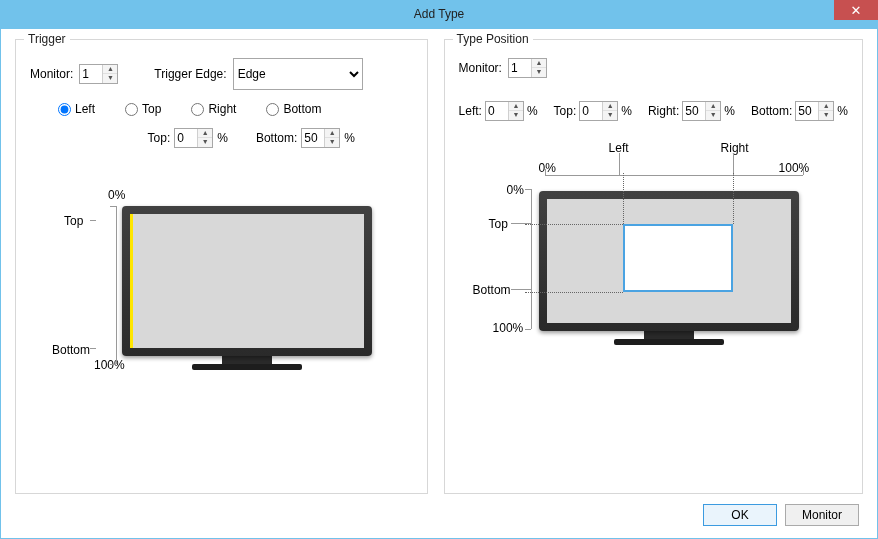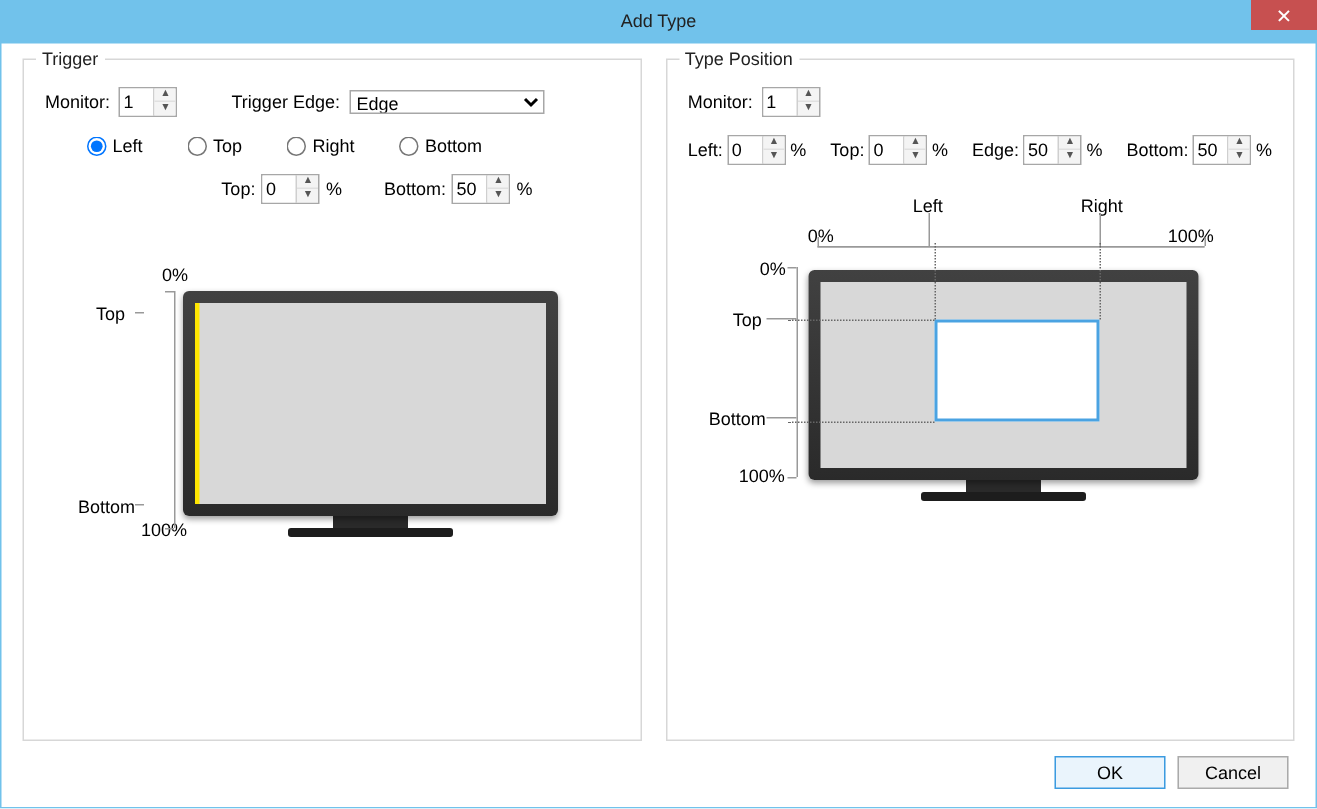--- a/index.html
+++ b/index.html
@@ -54,21 +54,21 @@
     border:none; width:22px; height:18px; text-align:left;
     padding:0 2px; font-size:12px; outline:none;
   }
   .spinner .spin-btns {
     display:flex; flex-direction:column;
     border-left:1px solid #cfcfcf;
   }
   .spinner .sp { width:14px; height:9px; font-size:7px; line-height:8px; text-align:center; color:#555; background:#f4f4f4; border-bottom:1px solid #e0e0e0;}
   .spinner .sp:last-child{border-bottom:none;}
   select.trigger-type {
-    border:1px solid #a7a7a7; height:16px; width:130px; font-size:12px; background:#fff;
+    border:1px solid #a7a7a7; height:32px; width:130px; font-size:12px; background:#fff;
   }
   .radio-row { display:flex; gap:30px; margin-left:28px;}
   .radio-row label { display:flex; align-items:center; gap:4px; font-size:12px; cursor:pointer;}
   input[type=radio]{ margin:0; width:13px; height:13px;}
   .top-bottom-row{ display:flex; gap:28px; justify-content:center; margin-left:60px;}
   .pct{font-size:12px;}
   
   .monitor-area{ position:relative; height:230px; margin-top:40px;}
   .mon-wrap{ position:absolute; left:92px; top:18px;}
   .mon-wrap.right{ left:80px; top:10px;}
@@ -216,42 +216,42 @@
         <label>Monitor:</label>
         <div class="spinner">
           <input value="1" style="">
           <div class="spin-btns">
               <div class="sp">▲</div>
               <div class="sp">▼</div>
             </div>
         </div>
       </div>
 
-      <div class="row" style="gap:3px; margin-top:12px;">
+      <div class="row" style="gap:3px; margin-top:23px;">
         <label>Left:</label>
         <div class="spinner">
           <input value="0" style="">
           <div class="spin-btns">
               <div class="sp">▲</div>
               <div class="sp">▼</div>
             </div>
         </div>
         <span class="pct">%</span>
         <div style="width:10px"></div>
         <label>Top:</label>
         <div class="spinner">
           <input value="0" style="">
           <div class="spin-btns">
               <div class="sp">▲</div>
               <div class="sp">▼</div>
             </div>
         </div>
         <span class="pct">%</span>
         <div style="width:10px"></div>
-        <label>Edge:</label>
+        <label>Right:</label>
         <div class="spinner">
           <input value="50" style="">
           <div class="spin-btns">
               <div class="sp">▲</div>
               <div class="sp">▼</div>
             </div>
         </div>
         <span class="pct">%</span>
         <div style="width:10px"></div>
         <label>Bottom:</label>
@@ -302,15 +302,15 @@
           </div>
           <div class="mon-stand"></div>
           <div class="mon-base"></div>
         </div>
       </div>
     </div>
   </div>
 
   <div class="footer">
     <div class="btn primary">OK</div>
-    <div class="btn">Cancel</div>
+    <div class="btn">Monitor</div>
   </div>
 </div>
 
 </body></html>

